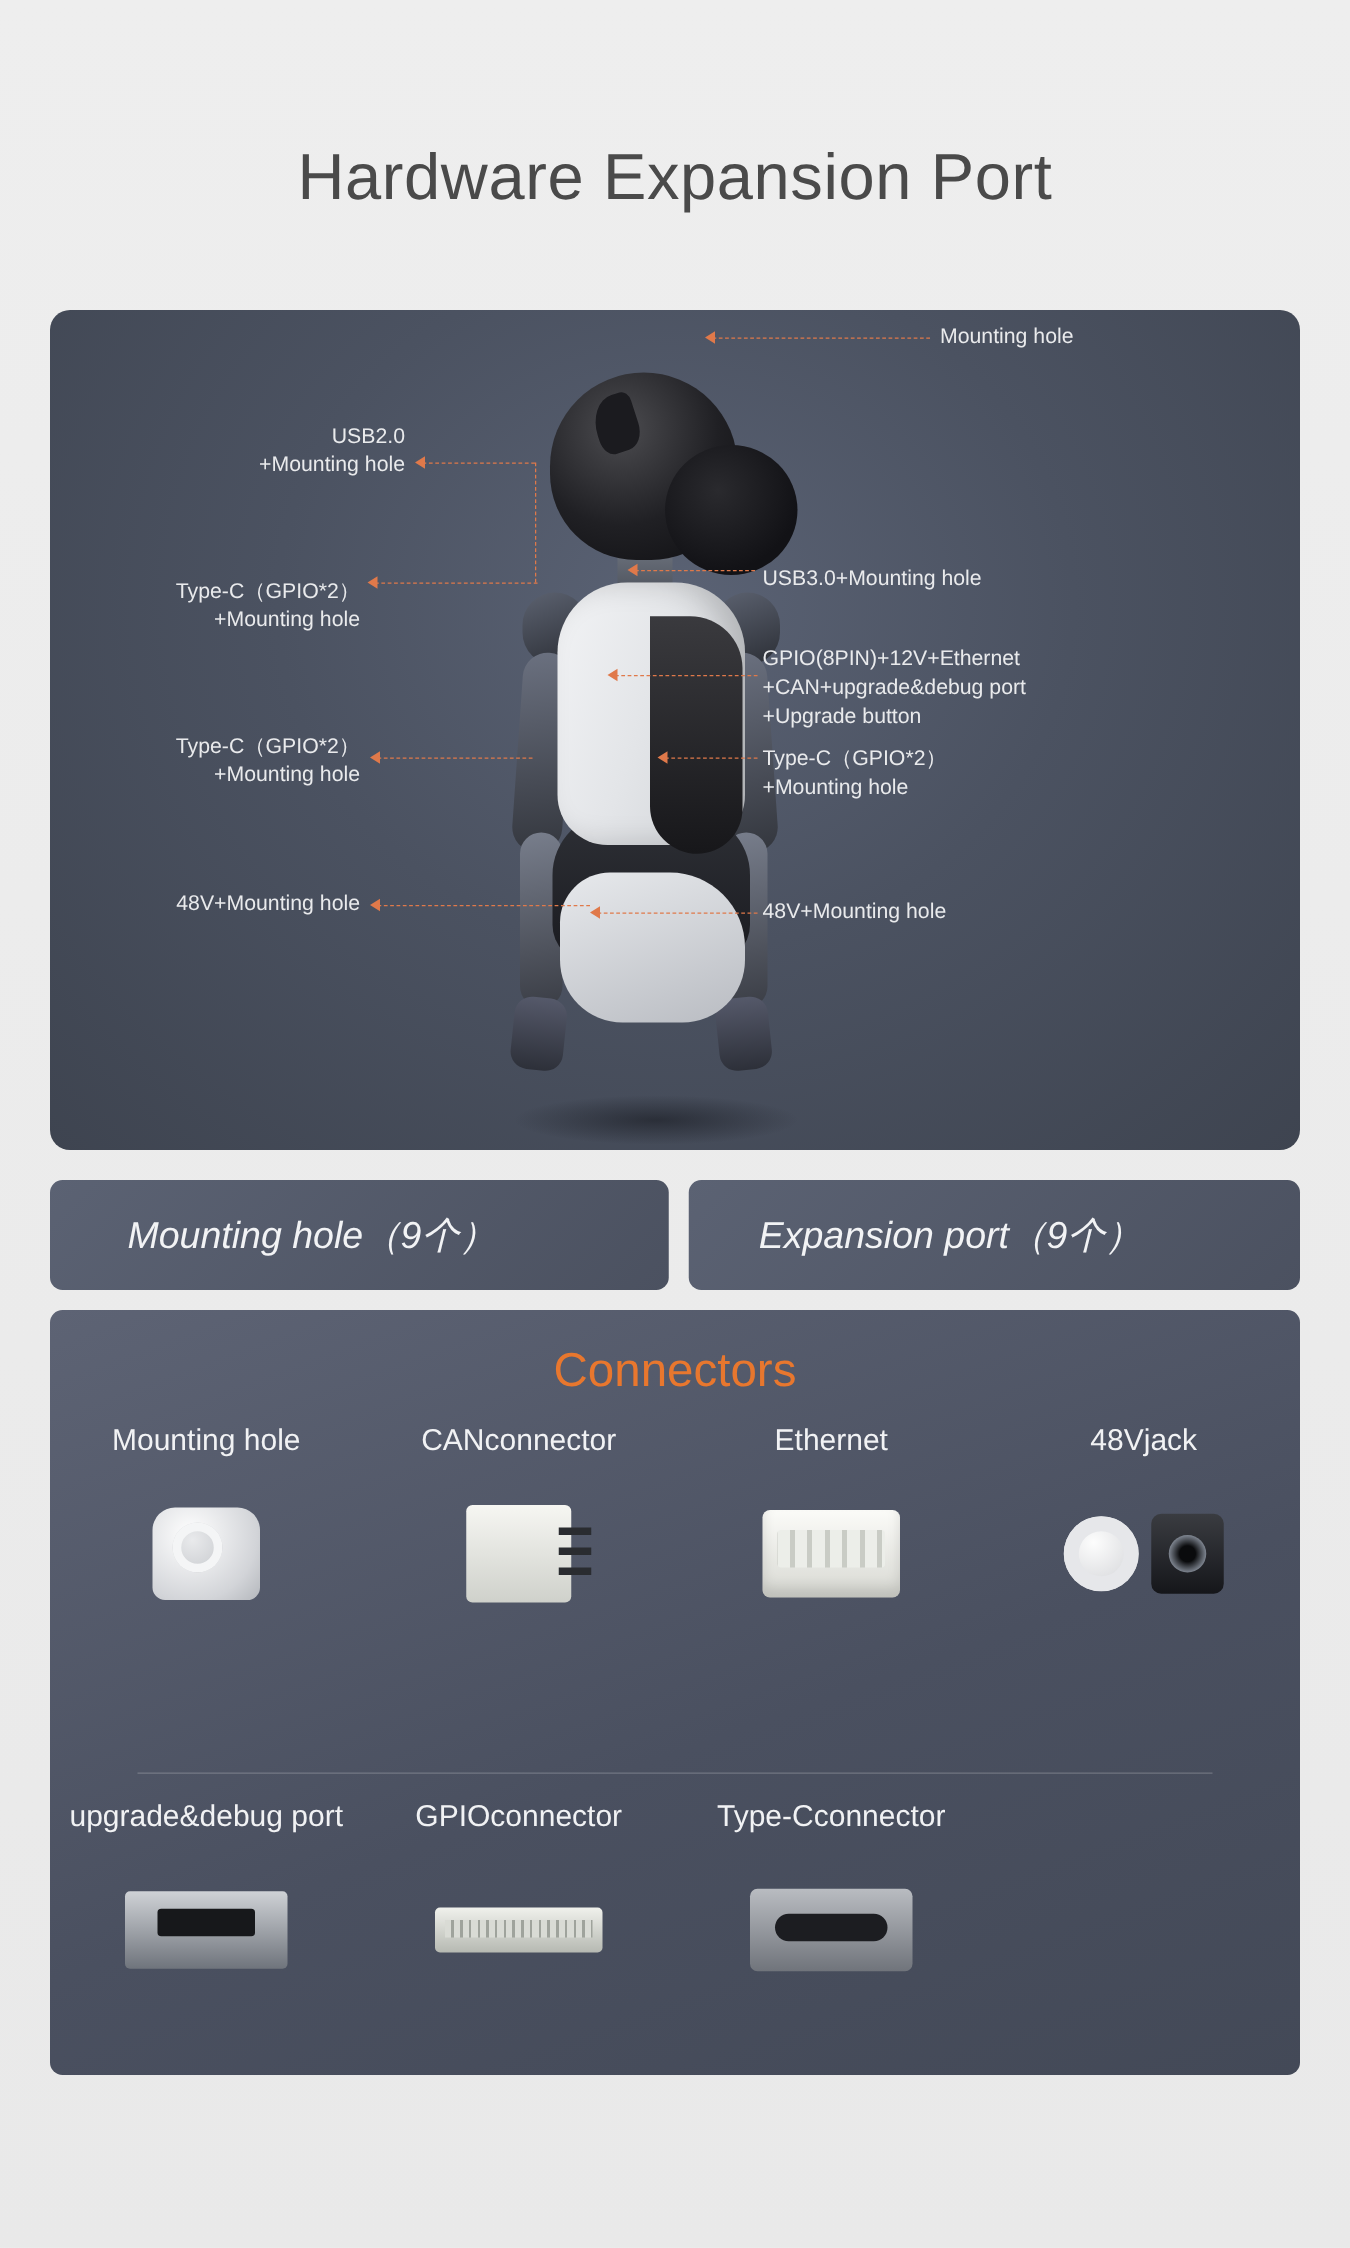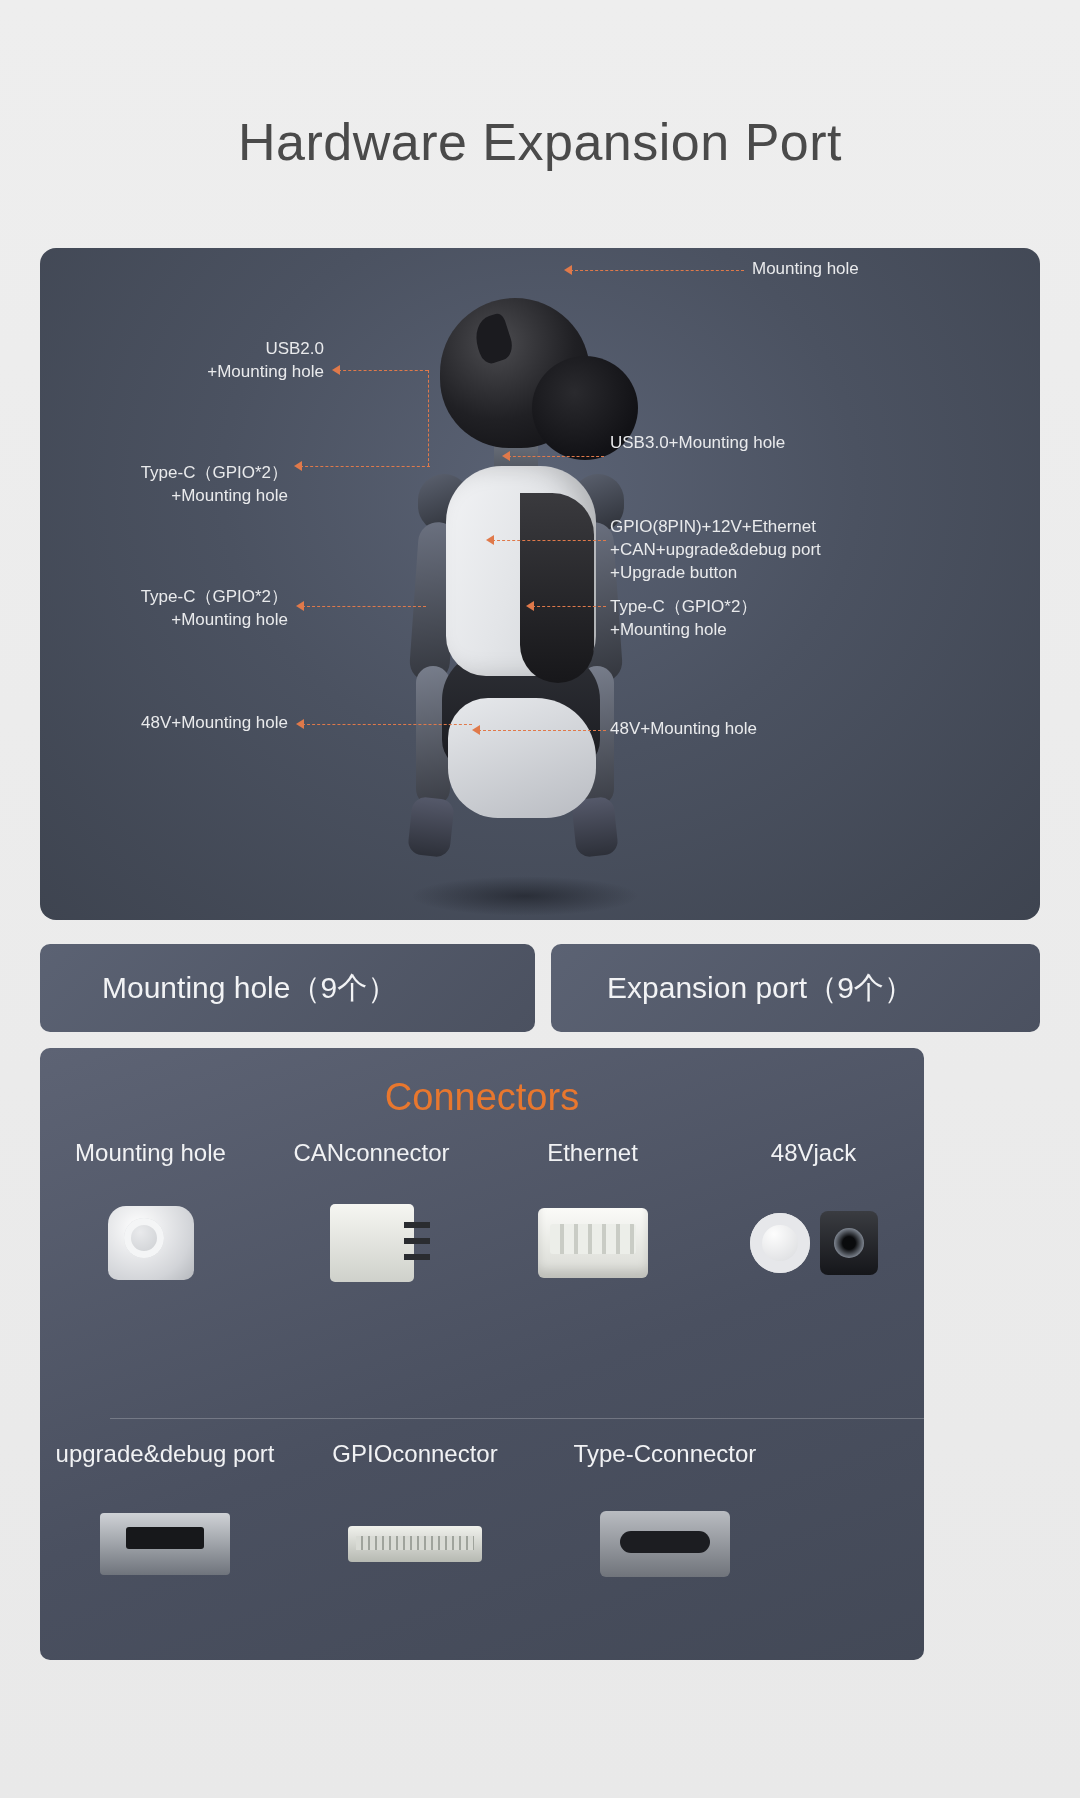--- a/index.html
+++ b/index.html
@@ -124,33 +124,33 @@
   }
   .arrow {
     position: absolute; width: 0; height: 0;
     border-top: 5px solid transparent; border-bottom: 5px solid transparent;
   }
   .arrow.l { border-right: 8px solid #e0794a; }
 
   
   .cards {
     position: absolute; left: 40px; top: 944px; width: 1000px; height: 88px;
-    display: flex; gap: 16px;
+    display: flex; gap: 16px; font-style: italic;
   }
   .card {
     flex: 1; border-radius: 10px;
     background: linear-gradient(135deg,#5b6273 0%, #4b5160 100%);
     color: #f2f3f5; font-size: 30px;
     display: flex; align-items: center; padding-left: 62px;
   }
   .card.b { padding-left: 56px; }
 
   
   .conn {
-    position: absolute; left: 40px; top: 1048px; width: 884px; height: 612px;
+    position: absolute; left: 40px; top: 1048px; width: 1000px; height: 612px;
     border-radius: 10px;
     background: linear-gradient(160deg,#5d6374 0%, #4a5060 55%, #434957 100%);
     overflow: hidden;
   }
   .conn-title {
     text-align: center; color: #e8772e; font-size: 38px; padding-top: 28px;
   }
   .grid {
     display: grid; grid-template-columns: repeat(4,1fr);
     margin-top: 20px;
@@ -306,21 +306,21 @@
       </div>
 
       <div class="lead" style="left:262px; top:476px; width:170px;"></div>
       <div class="arrow l" style="left:256px; top:471px;"></div>
       <div class="callout left" style="left:10px; top:464px; width:238px;">
         <div>48V+Mounting hole</div>
       </div>
 
       <div class="lead" style="left:468px; top:208px; width:96px;"></div>
       <div class="arrow l" style="left:462px; top:203px;"></div>
-      <div class="callout right" style="left:570px; top:184px;">
+      <div class="callout right" style="left:570px; top:204px;">
         <div>USB3.0+Mounting hole</div>
       </div>
 
       <div class="lead" style="left:452px; top:292px; width:114px;"></div>
       <div class="arrow l" style="left:446px; top:287px;"></div>
       <div class="callout right" style="left:570px; top:268px;">
         <div>GPIO(8PIN)+12V+Ethernet</div>
         <div>+CAN+upgrade&amp;debug port</div>
         <div>+Upgrade button</div>
       </div>

